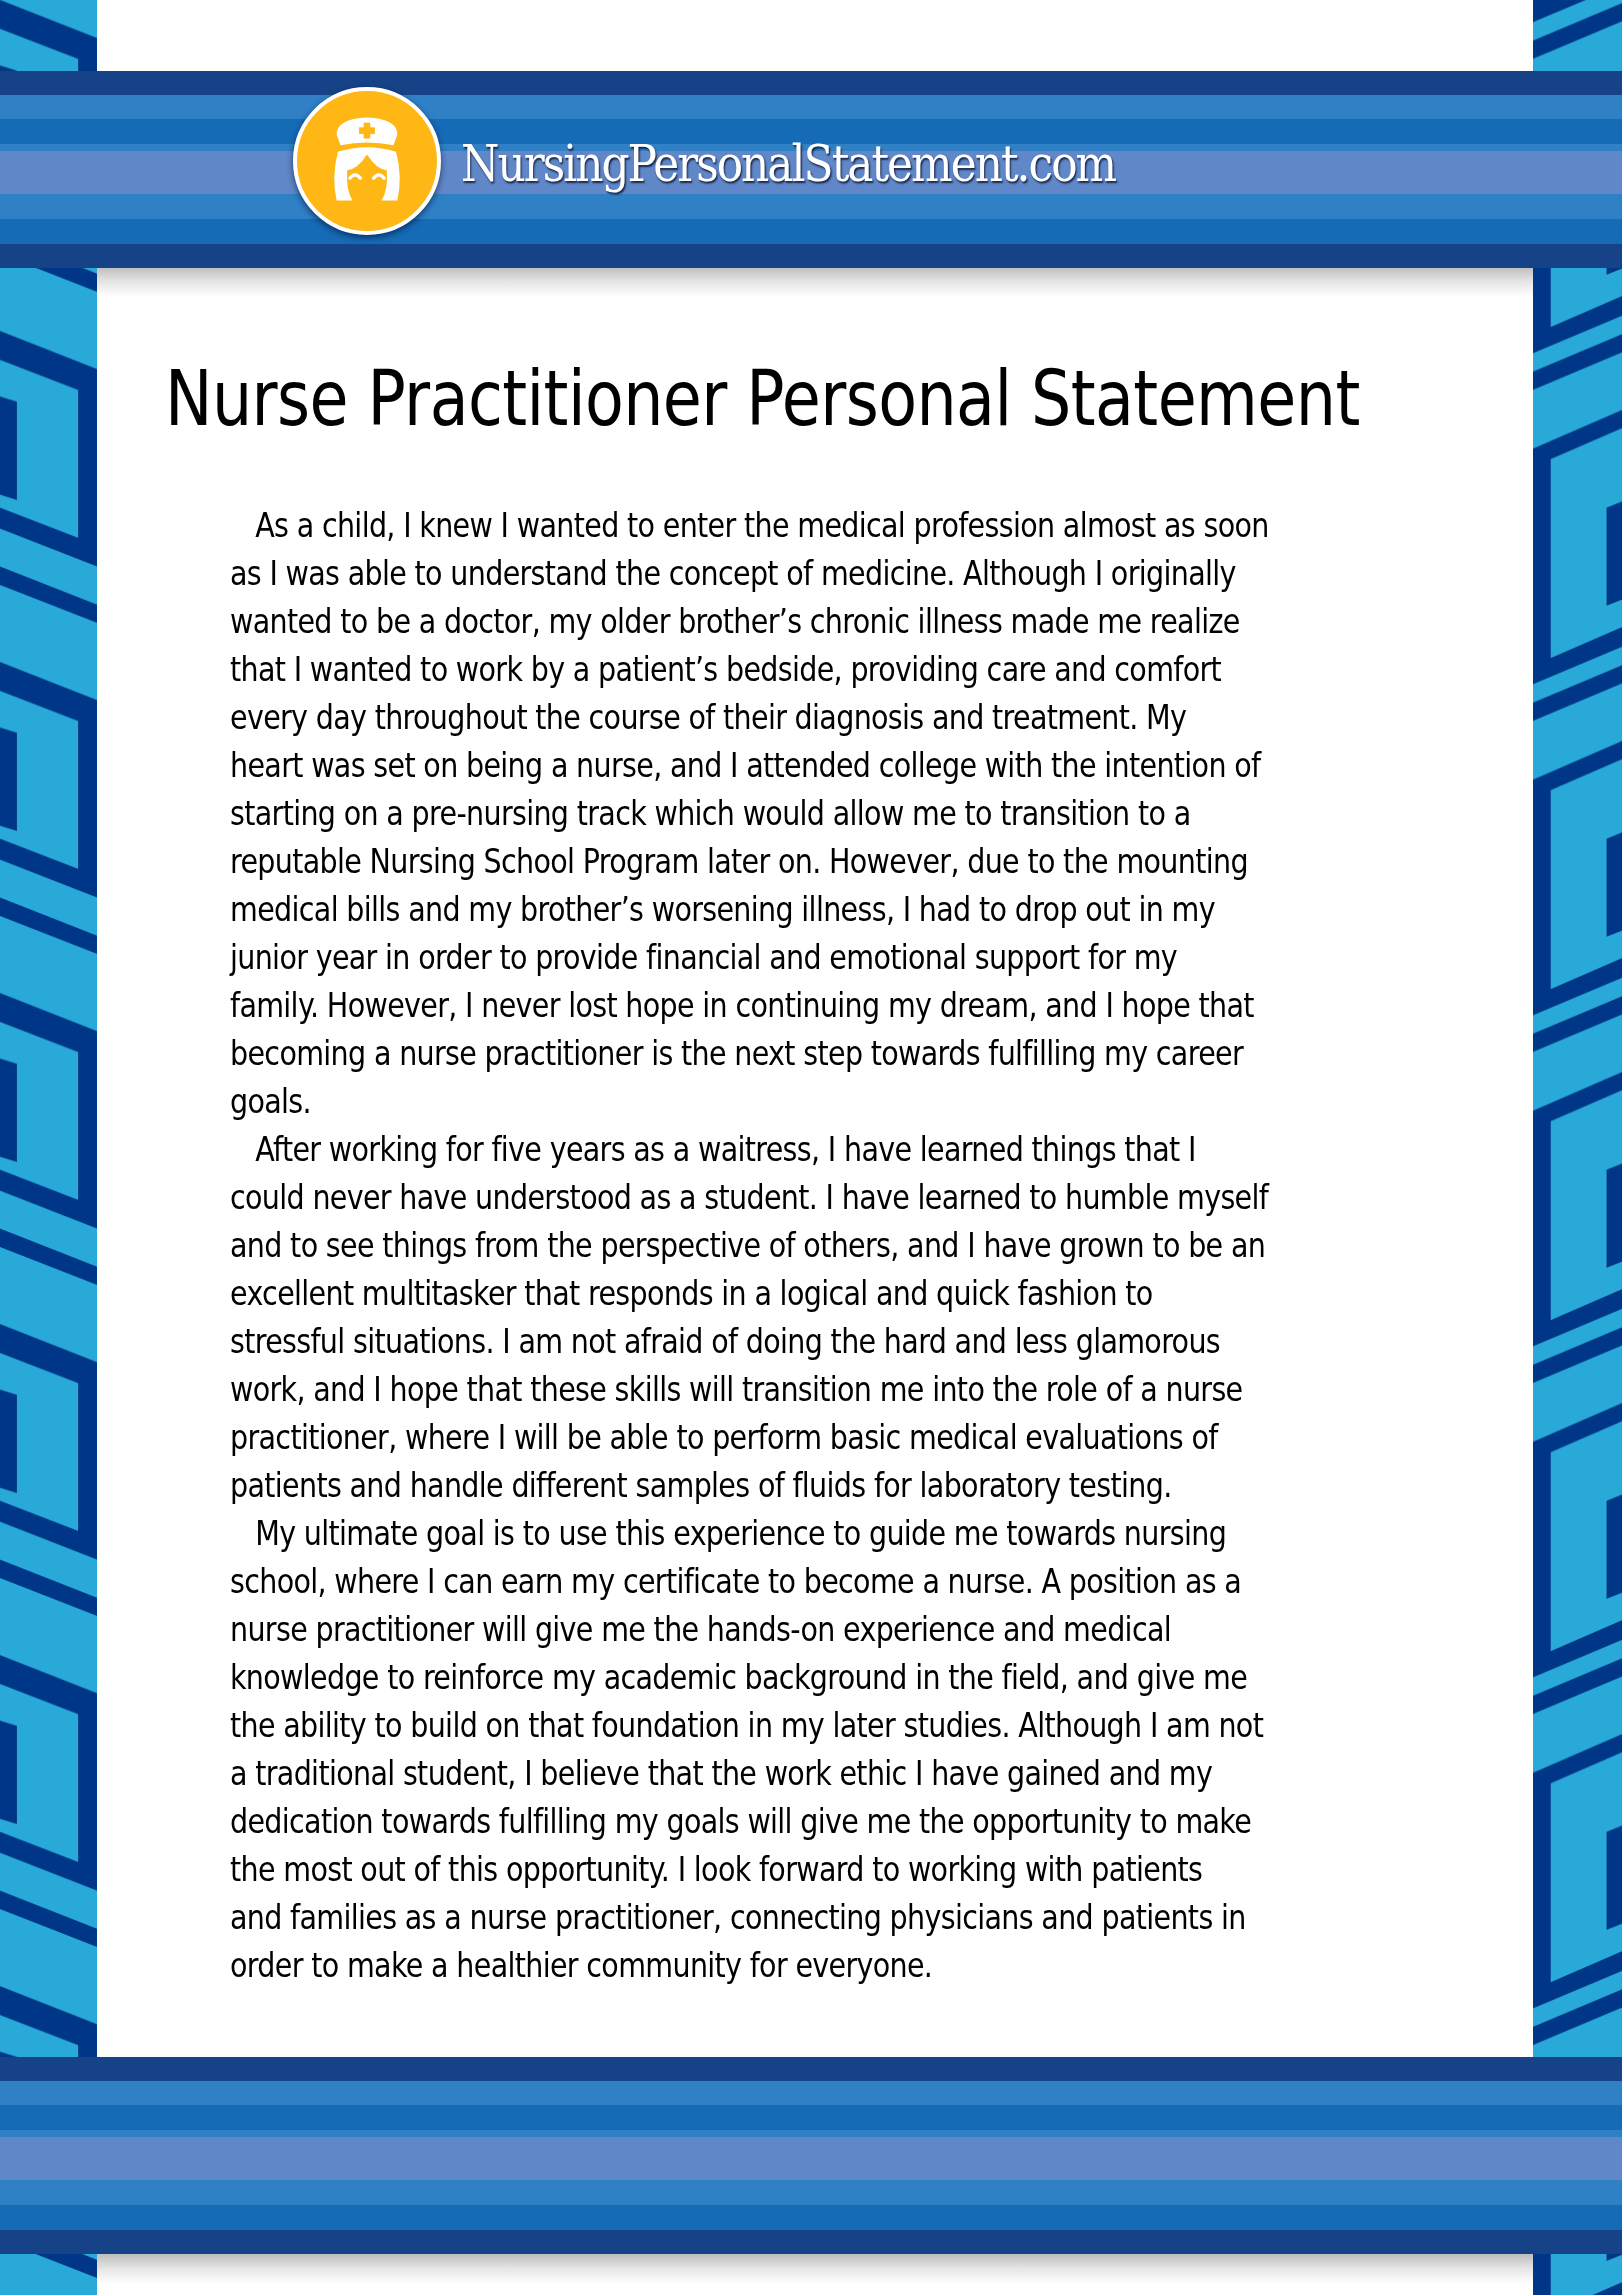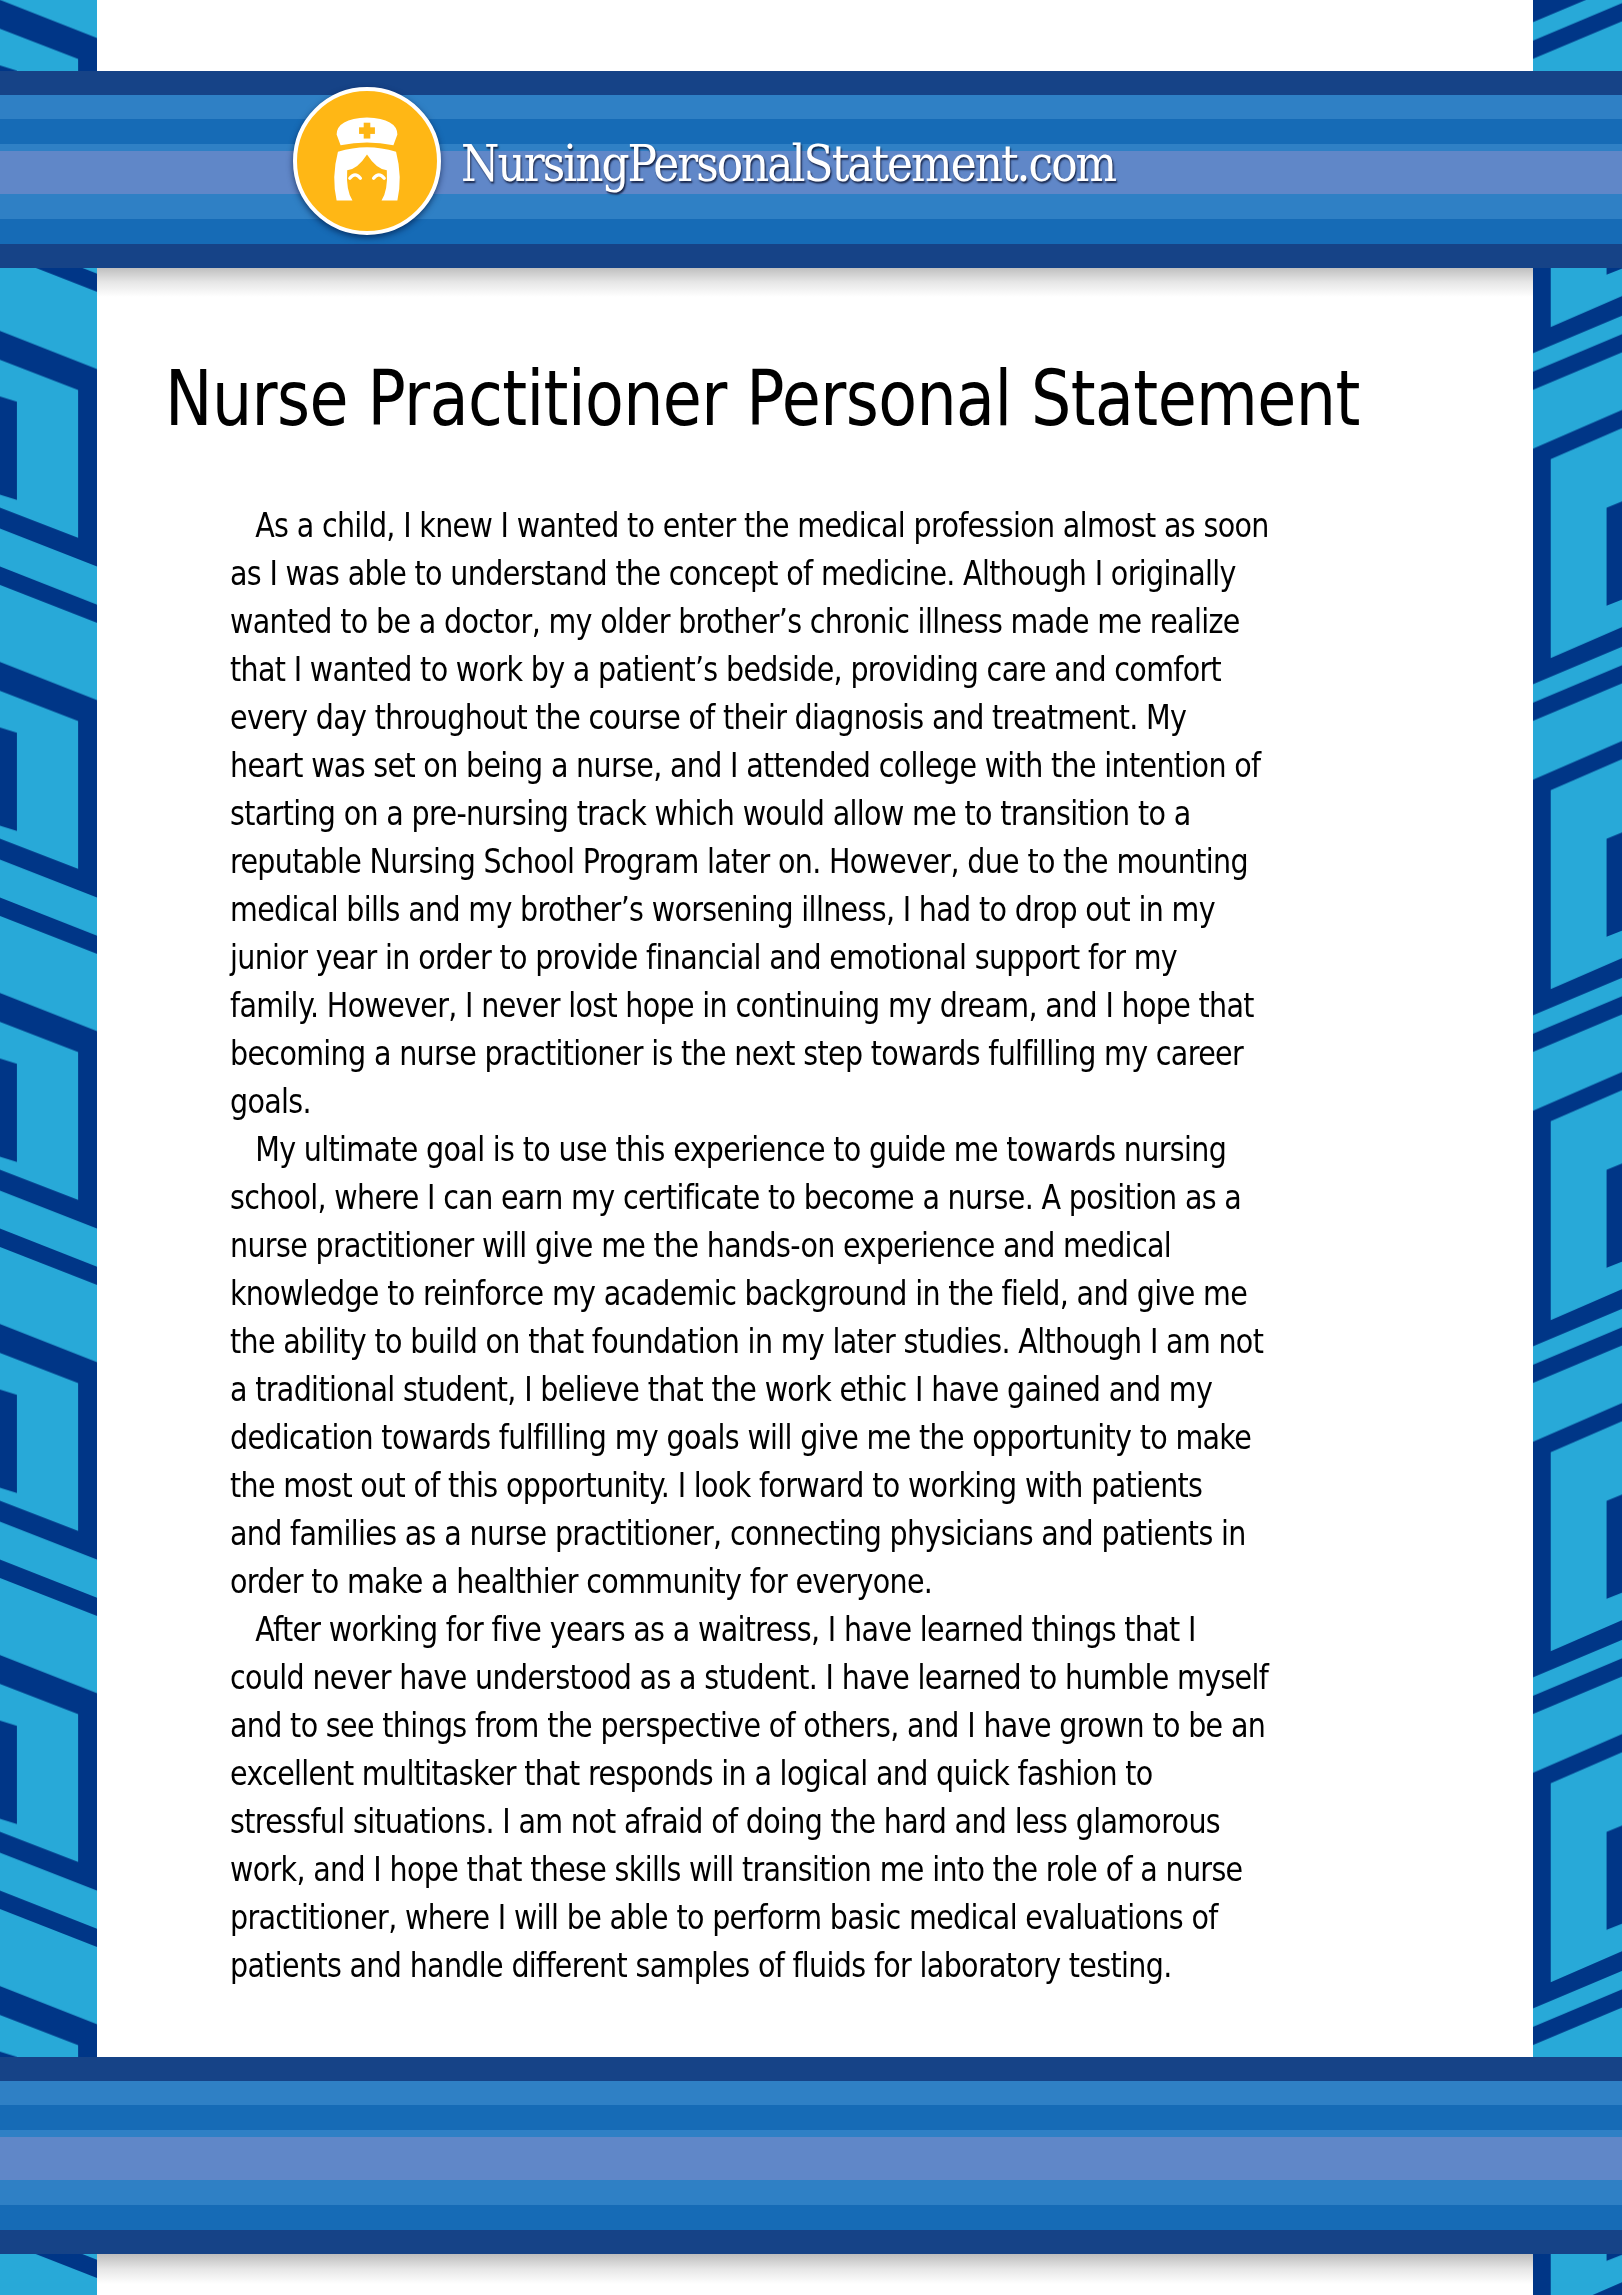--- a/index.html
+++ b/index.html
@@ -163,35 +163,35 @@
     <span class="line">heart was set on being a nurse, and I attended college with the intention of</span>
     <span class="line">starting on a pre-nursing track which would allow me to transition to a</span>
     <span class="line">reputable Nursing School Program later on. However, due to the mounting</span>
     <span class="line">medical bills and my brother’s worsening illness, I had to drop out in my</span>
     <span class="line">junior year in order to provide financial and emotional support for my</span>
     <span class="line">family. However, I never lost hope in continuing my dream, and I hope that</span>
     <span class="line">becoming a nurse practitioner is the next step towards fulfilling my career</span>
     <span class="line">goals.</span>
   </div>
   <div>
+    <span class="line indent">After working for five years as a waitress, I have learned things that I</span>
+    <span class="line">could never have understood as a student. I have learned to humble myself</span>
+    <span class="line">and to see things from the perspective of others, and I have grown to be an</span>
+    <span class="line">excellent multitasker that responds in a logical and quick fashion to</span>
+    <span class="line">stressful situations. I am not afraid of doing the hard and less glamorous</span>
+    <span class="line">work, and I hope that these skills will transition me into the role of a nurse</span>
+    <span class="line">practitioner, where I will be able to perform basic medical evaluations of</span>
+    <span class="line">patients and handle different samples of fluids for laboratory testing.</span>
+  </div>
+  <div>
     <span class="line indent">My ultimate goal is to use this experience to guide me towards nursing</span>
     <span class="line">school, where I can earn my certificate to become a nurse. A position as a</span>
     <span class="line">nurse practitioner will give me the hands-on experience and medical</span>
     <span class="line">knowledge to reinforce my academic background in the field, and give me</span>
     <span class="line">the ability to build on that foundation in my later studies. Although I am not</span>
     <span class="line">a traditional student, I believe that the work ethic I have gained and my</span>
     <span class="line">dedication towards fulfilling my goals will give me the opportunity to make</span>
     <span class="line">the most out of this opportunity. I look forward to working with patients</span>
     <span class="line">and families as a nurse practitioner, connecting physicians and patients in</span>
     <span class="line">order to make a healthier community for everyone.</span>
   </div>
-  <div>
-    <span class="line indent">After working for five years as a waitress, I have learned things that I</span>
-    <span class="line">could never have understood as a student. I have learned to humble myself</span>
-    <span class="line">and to see things from the perspective of others, and I have grown to be an</span>
-    <span class="line">excellent multitasker that responds in a logical and quick fashion to</span>
-    <span class="line">stressful situations. I am not afraid of doing the hard and less glamorous</span>
-    <span class="line">work, and I hope that these skills will transition me into the role of a nurse</span>
-    <span class="line">practitioner, where I will be able to perform basic medical evaluations of</span>
-    <span class="line">patients and handle different samples of fluids for laboratory testing.</span>
-  </div>
 </div>
 
 
 </body></html>

